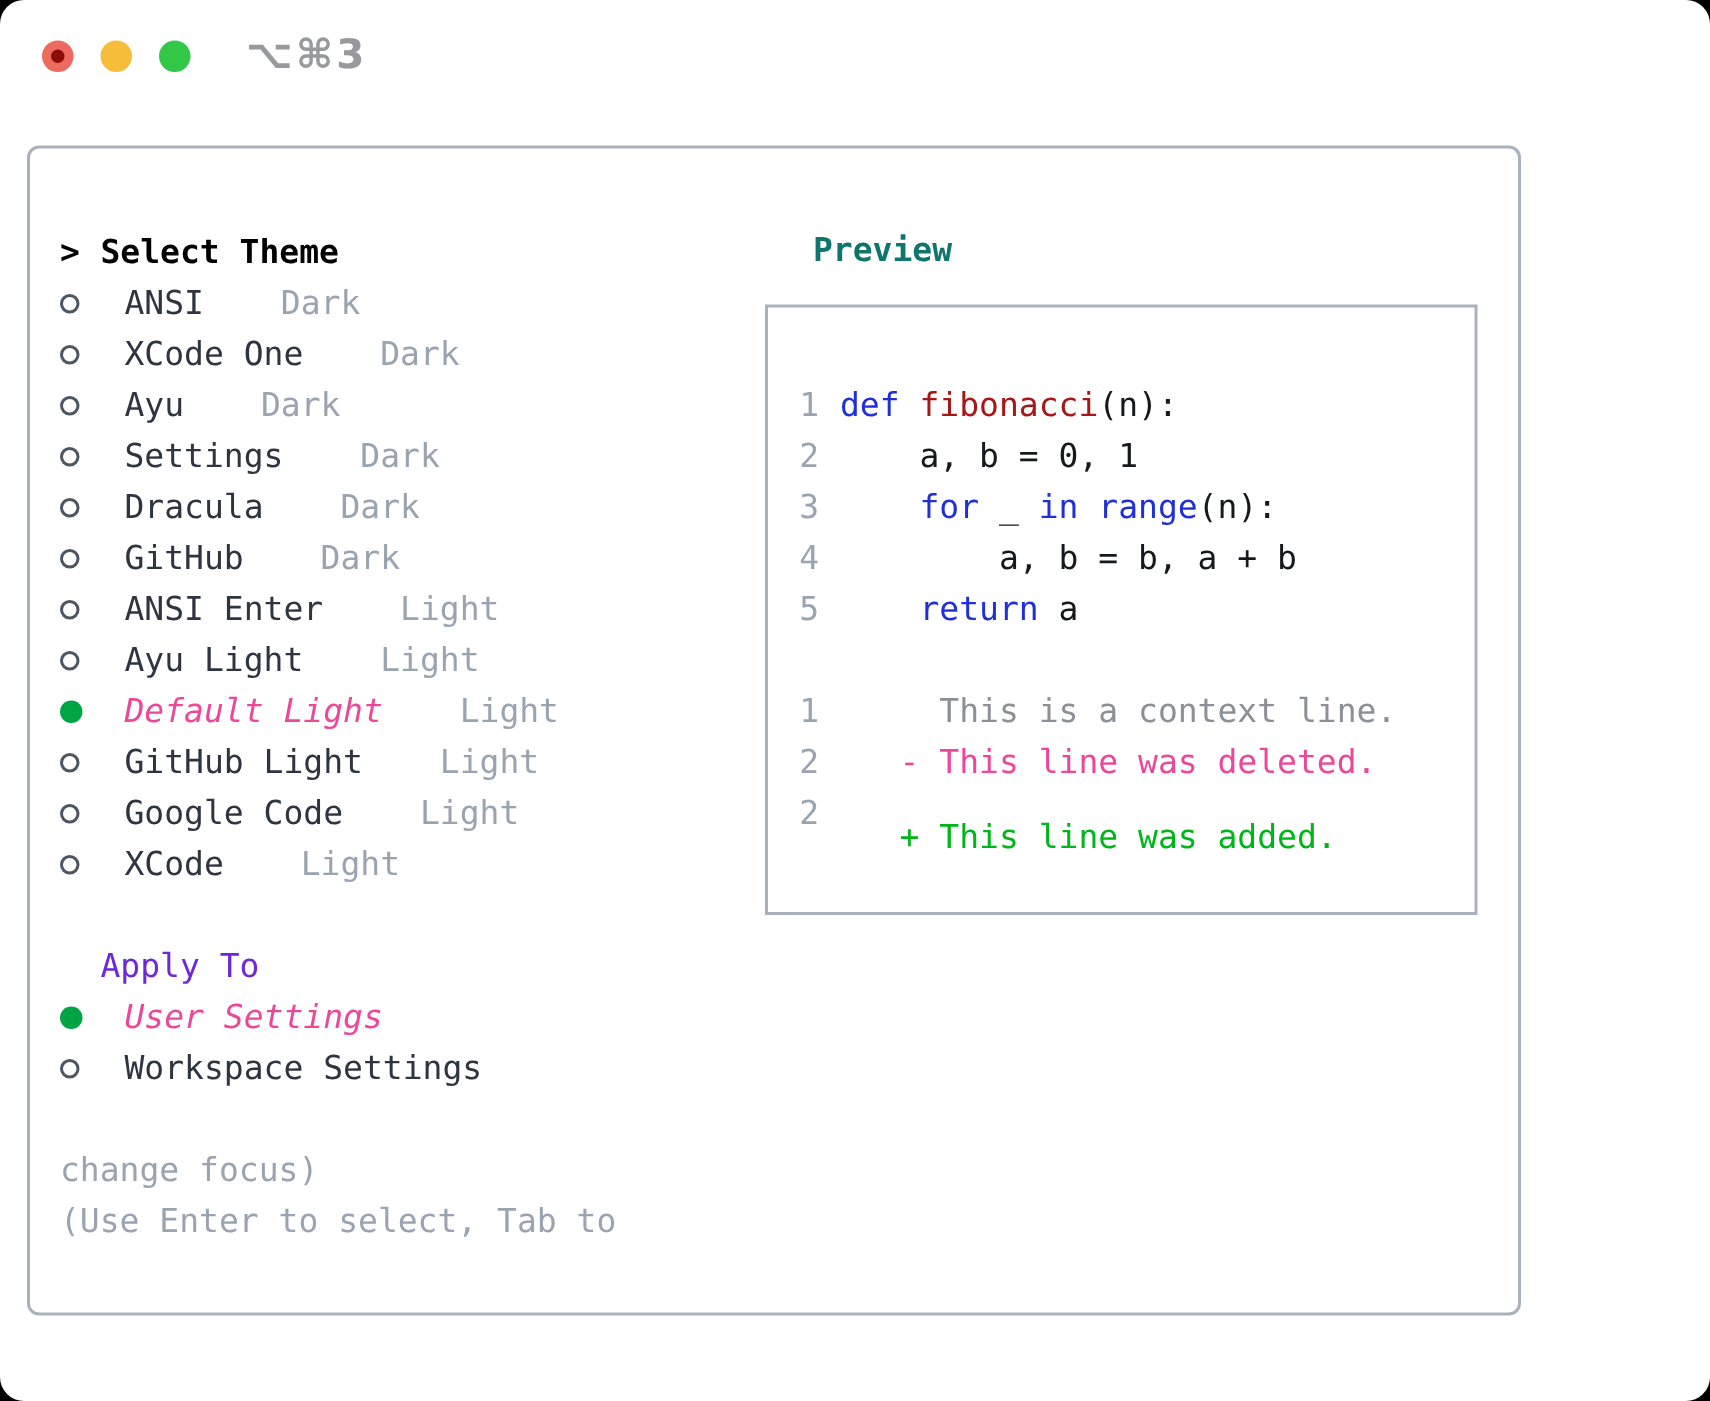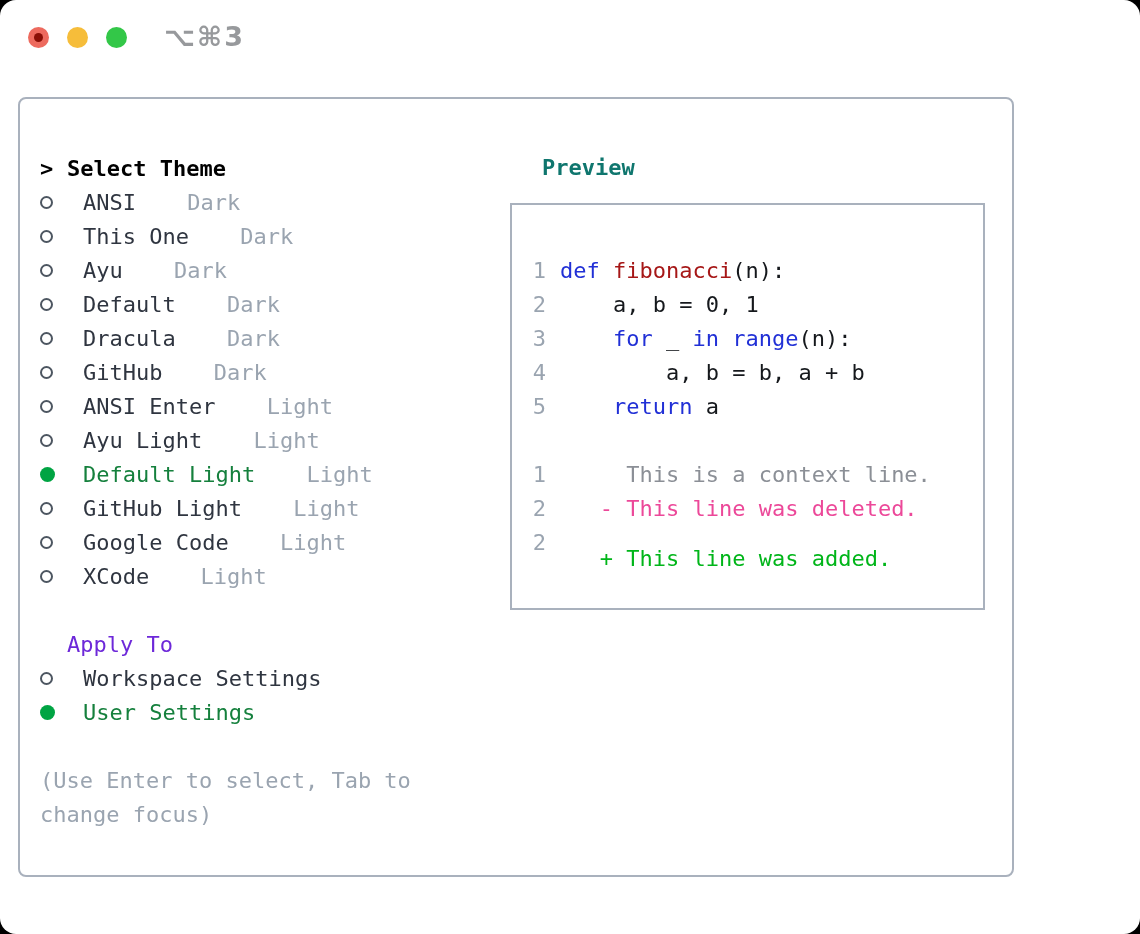--- a/index.html
+++ b/index.html
@@ -18,21 +18,21 @@
          border:2px solid #a9b1bd;border-radius:8px;background:#fff;}
   
   .leftcol{position:absolute;left:20px;top:52px;font-size:22px;color:#2f3540;}
   .row{height:34px;display:flex;align-items:center;white-space:pre;}
   .marker{width:27px;display:inline-flex;align-items:center;flex:0 0 27px;}
   .ring{width:13px;height:13px;border:2px solid #4d5661;border-radius:50%;box-sizing:border-box;}
   .dotf{width:15px;height:15px;background:#00a443;border-radius:50%;}
   .caret{font-weight:bold;color:#000;}
   .title-text{font-weight:bold;color:#000;text-align:right;}
   .tname{color:#2f3540;margin-left:16px;}
-  .tname.selected{color:#15803d;}
+  .tname.selected{color:#ec4899;font-style:italic;}
   .tvariant{color:#9aa4b0;margin-left:38px;}
   .apply-title{color:#6d28d9;}
   .help-line{color:#9aa4b0;}
   
   .preview-title{position:absolute;left:482px;top:52px;height:34px;line-height:34px;
                  font-size:22px;font-weight:bold;color:#0f766e;margin-left:40px;}
   .preview-box{position:absolute;left:490px;top:104px;width:475px;height:407px;
                border:2px solid #a9b1bd;background:#fff;box-sizing:border-box;
                padding:48px 0 0 20px;overflow:hidden;}
   .crow{height:34px;display:flex;align-items:center;white-space:pre;font-size:22px;}
@@ -62,45 +62,45 @@
 
   <div class="panel">
 
     <div class="leftcol">
       <div class="row">
         <span class="marker caret">&gt;</span>
         <span class="title-text">Select Theme</span>
       </div>
       <div id="theme-list">
           <div class="row"><span class="marker"><span class="ring"></span></span><span class="tname">ANSI</span><span class="tvariant"> Dark</span></div>
-          <div class="row"><span class="marker"><span class="ring"></span></span><span class="tname">This One</span><span class="tvariant"> Dark</span></div>
+          <div class="row"><span class="marker"><span class="ring"></span></span><span class="tname">XCode One</span><span class="tvariant"> Dark</span></div>
           <div class="row"><span class="marker"><span class="ring"></span></span><span class="tname">Ayu</span><span class="tvariant"> Dark</span></div>
-          <div class="row"><span class="marker"><span class="ring"></span></span><span class="tname">Default</span><span class="tvariant"> Dark</span></div>
+          <div class="row"><span class="marker"><span class="ring"></span></span><span class="tname">Settings</span><span class="tvariant"> Dark</span></div>
           <div class="row"><span class="marker"><span class="ring"></span></span><span class="tname">Dracula</span><span class="tvariant"> Dark</span></div>
           <div class="row"><span class="marker"><span class="ring"></span></span><span class="tname">GitHub</span><span class="tvariant"> Dark</span></div>
           <div class="row"><span class="marker"><span class="ring"></span></span><span class="tname">ANSI Enter</span><span class="tvariant"> Light</span></div>
           <div class="row"><span class="marker"><span class="ring"></span></span><span class="tname">Ayu Light</span><span class="tvariant"> Light</span></div>
           <div class="row"><span class="marker"><span class="dotf"></span></span><span class="tname selected">Default Light</span><span class="tvariant"> Light</span></div>
           <div class="row"><span class="marker"><span class="ring"></span></span><span class="tname">GitHub Light</span><span class="tvariant"> Light</span></div>
           <div class="row"><span class="marker"><span class="ring"></span></span><span class="tname">Google Code</span><span class="tvariant"> Light</span></div>
           <div class="row"><span class="marker"><span class="ring"></span></span><span class="tname">XCode</span><span class="tvariant"> Light</span></div>
         </div>
       <div class="row"></div>
       <div class="row">
         <span class="marker"></span>
         <span class="apply-title">Apply To</span>
       </div>
       <div id="apply-list">
+          <div class="row"><span class="marker"><span class="dotf"></span></span><span class="tname selected">User Settings</span></div>
           <div class="row"><span class="marker"><span class="ring"></span></span><span class="tname">Workspace Settings</span></div>
-          <div class="row"><span class="marker"><span class="dotf"></span></span><span class="tname selected">User Settings</span></div>
         </div>
       <div class="row"></div>
       <div id="help-lines">
+          <div class="row help-line">change focus)</div>
           <div class="row help-line">(Use Enter to select, Tab to</div>
-          <div class="row help-line">change focus)</div>
         </div>
     </div>
 
     <div class="preview-title">Preview</div>
 
     <div class="preview-box" id="preview-box">
         <div class="crow"><span class="lnum">1</span><span class="seg-keyword">def</span><span class="seg-plain"> </span><span class="seg-function">fibonacci</span><span class="seg-plain">(n):</span></div>
         <div class="crow"><span class="lnum">2</span><span class="seg-plain">    a, b = 0, 1</span></div>
         <div class="crow"><span class="lnum">3</span><span class="seg-plain">    </span><span class="seg-keyword">for</span><span class="seg-plain"> _ </span><span class="seg-keyword">in</span><span class="seg-plain"> </span><span class="seg-keyword">range</span><span class="seg-plain">(n):</span></div>
         <div class="crow"><span class="lnum">4</span><span class="seg-plain">        a, b = b, a + b</span></div>

